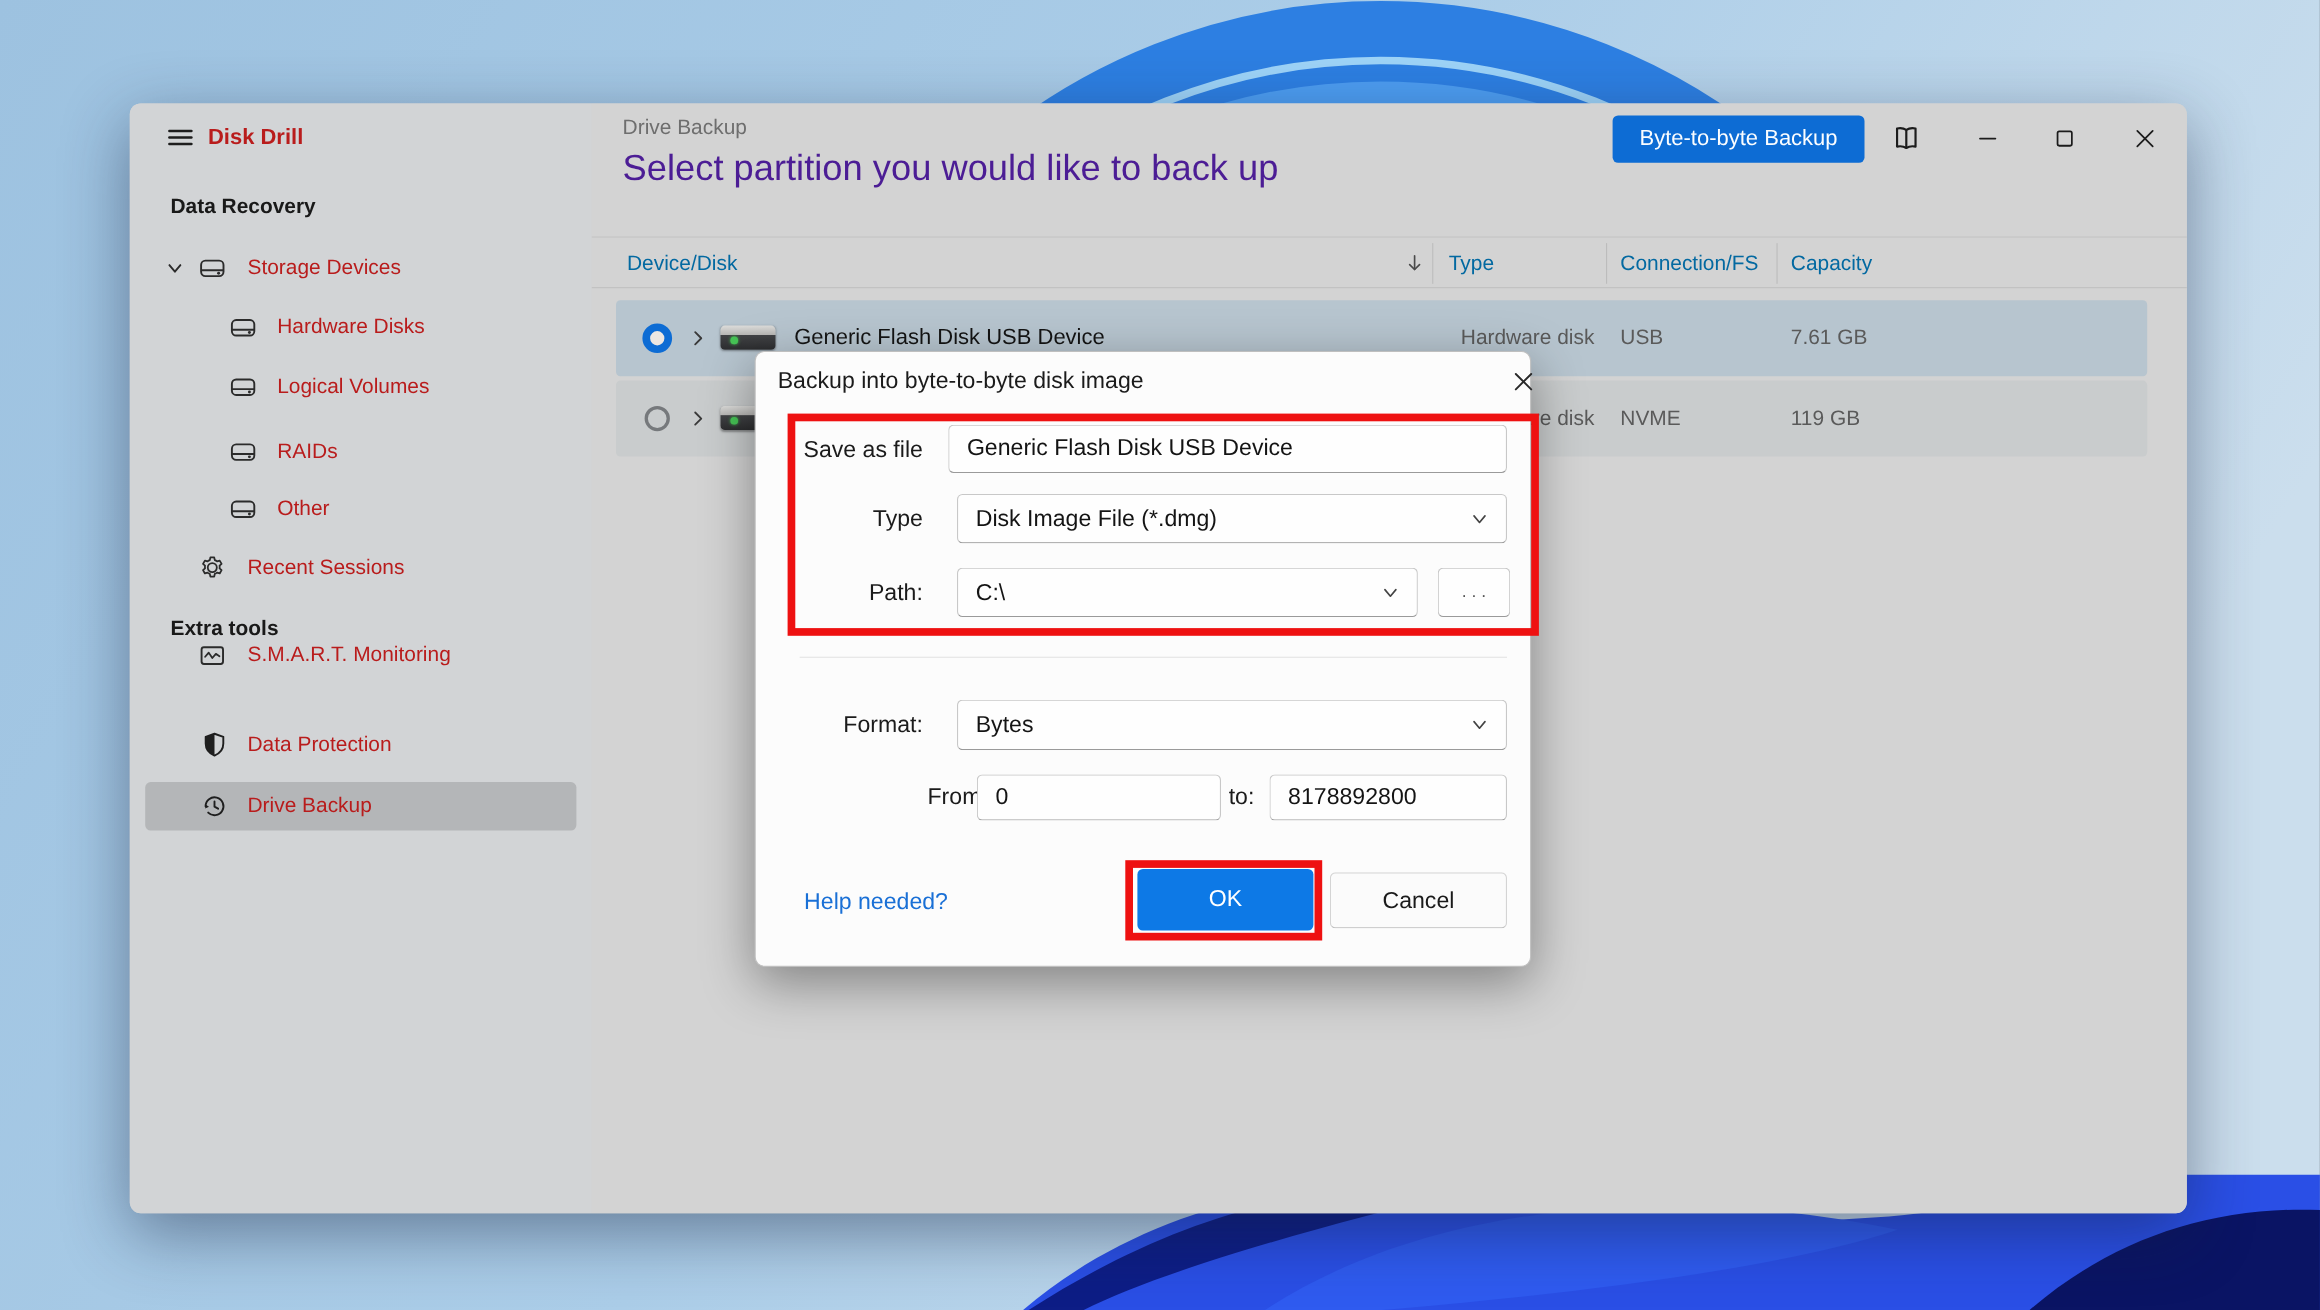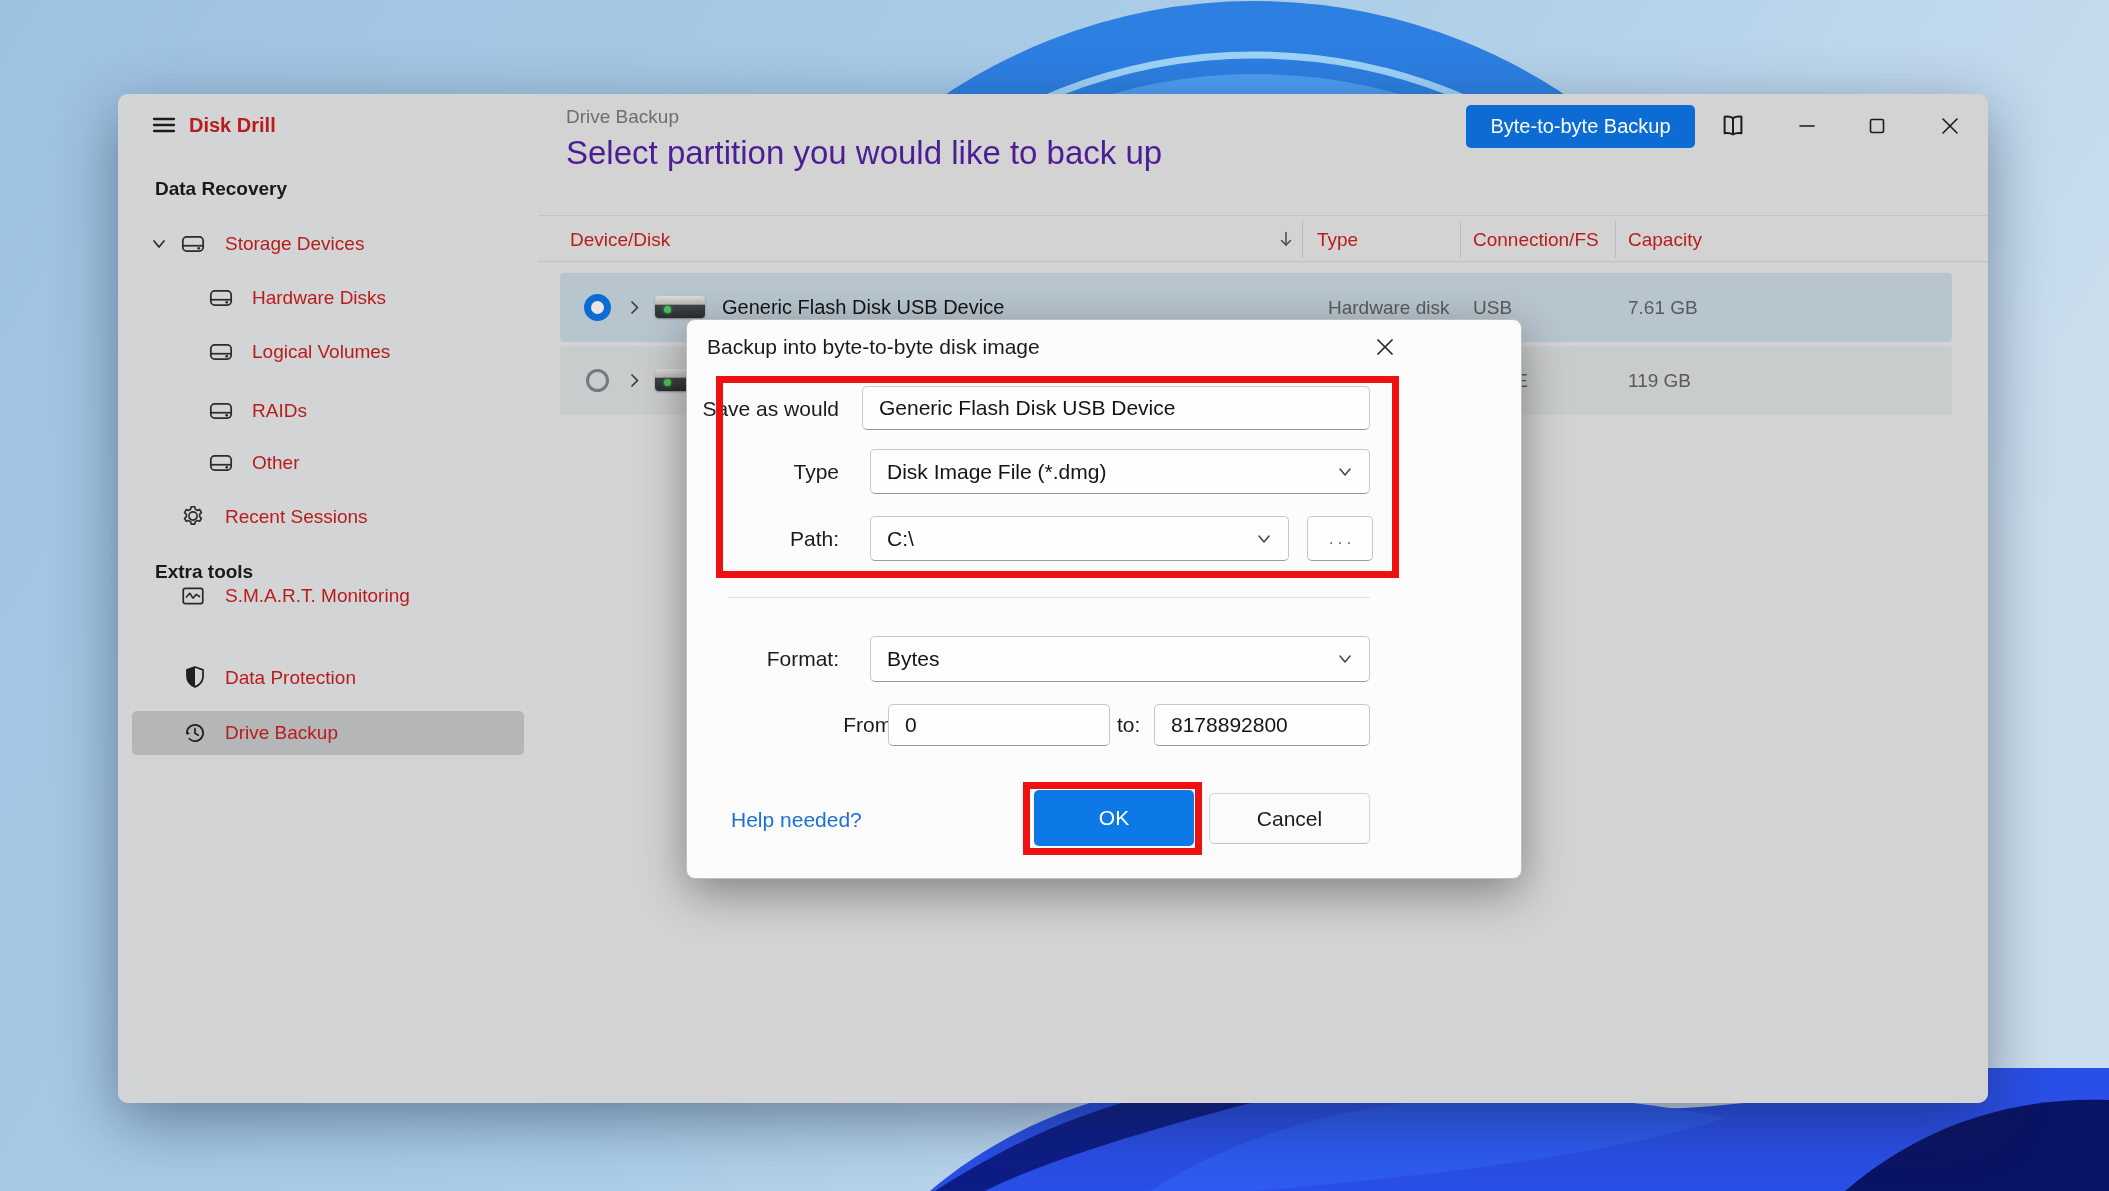--- a/index.html
+++ b/index.html
@@ -35,39 +35,39 @@
   .breadcrumb{position:absolute;left:28px;top:12px;font-size:19px;color:#6e6e6e;}
   .h1{position:absolute;left:28px;top:40px;font-size:33px;font-weight:400;color:#4c1d95;white-space:nowrap;}
   .btn-primary{
     position:absolute;display:flex;align-items:center;justify-content:center;
     background:#0d6cd4;color:#fbfdff;border-radius:5px;font-size:20px;cursor:default;
   }
   .winctl{position:absolute;width:34px;height:34px;display:flex;align-items:center;justify-content:center;color:#1c1c1c;}
 
   
   .thead{position:absolute;left:0;top:121px;width:1450px;height:47px;border-top:1px solid #c3c3c3;border-bottom:1px solid #c0c0c0;}
-  .th{position:absolute;top:0;height:47px;display:flex;align-items:center;font-size:19px;color:#b91c1c;}
+  .th{position:absolute;top:0;height:47px;display:flex;align-items:center;font-size:19px;color:#0369a1;}
   .tdiv{position:absolute;top:5px;width:1px;height:37px;background:#bcbcbc;}
   .trow{position:absolute;left:22px;width:1392px;height:69px;border-radius:4px;}
   .trow .cell{position:absolute;top:0;height:69px;display:flex;align-items:center;font-size:20px;}
   .cell.secondary{color:#5a5a5a;font-size:19px;}
   .radio{position:absolute;border-radius:50%;}
   .disk-icon{
     position:absolute;width:50px;height:22px;border-radius:4px;
     background:linear-gradient(180deg,#dcdcda 0%,#b9b8b6 38%,#424346 40%,#2c2d2f 100%);
     box-shadow:0 1px 2px rgba(0,0,0,.35);
   }
   .disk-icon::after{
     content:"";position:absolute;left:9px;bottom:5px;width:7px;height:7px;border-radius:50%;
     background:#46c455;box-shadow:0 0 3px #46c455;
   }
 
   
   .dialog{
-    position:absolute;left:686px;top:319px;width:836px;height:560px;
+    position:absolute;left:686px;top:319px;width:706px;height:560px;
     background:#fcfcfc;border-radius:9px;border:1px solid #bfbfbf;
     box-shadow:0 14px 46px rgba(0,0,0,.38);
   }
   .dlg-title{position:absolute;left:20px;top:15px;font-size:21px;color:#1b1b1b;white-space:nowrap;}
   .dlg-label{position:absolute;height:45px;display:flex;align-items:center;justify-content:flex-end;font-size:21px;color:#1b1b1b;}
   .field{
     position:absolute;background:#fefefe;border:1px solid #c8c8c8;border-bottom-color:#9a9a9a;
     border-radius:5px;display:flex;align-items:center;padding:0 16px;font-size:21px;color:#141414;
   }
   .field .chev{position:absolute;right:16px;}
@@ -317,21 +317,21 @@
     <div class="dlg-title">Backup into byte-to-byte disk image</div>
     <span class="abs" style="left:684px;top:13px;">
       <svg class="icon" width="28" height="28" viewBox="0 0 24 24">
           <g stroke="#2a2a2a" stroke-width="1.5" stroke-linecap="round">
             <path d="M6 6 L18 18"></path>
             <path d="M18 6 L6 18"></path>
           </g>
         </svg>
     </span>
 
-    <div class="dlg-label" style="left:0px;top:66px;width:152px;">Save as would</div>
+    <div class="dlg-label" style="left:0px;top:66px;width:152px;">Save as file</div>
     <div class="field" style="left:175px;top:66px;width:508px;height:44px;">
       <span>Generic Flash Disk USB Device</span>
     </div>
 
     <div class="dlg-label" style="left:0px;top:129px;width:152px;">Type</div>
     <div class="field" style="left:183px;top:129px;width:500px;height:45px;">
       <span>Disk Image File (*.dmg)</span>
       <span class="chev">
         <svg class="icon" width="16" height="12" viewBox="0 0 16 12">
             <polyline points="3,3 8,9 13,3" fill="none" stroke="#444" stroke-width="1.5" stroke-linecap="round" stroke-linejoin="round"></polyline>

